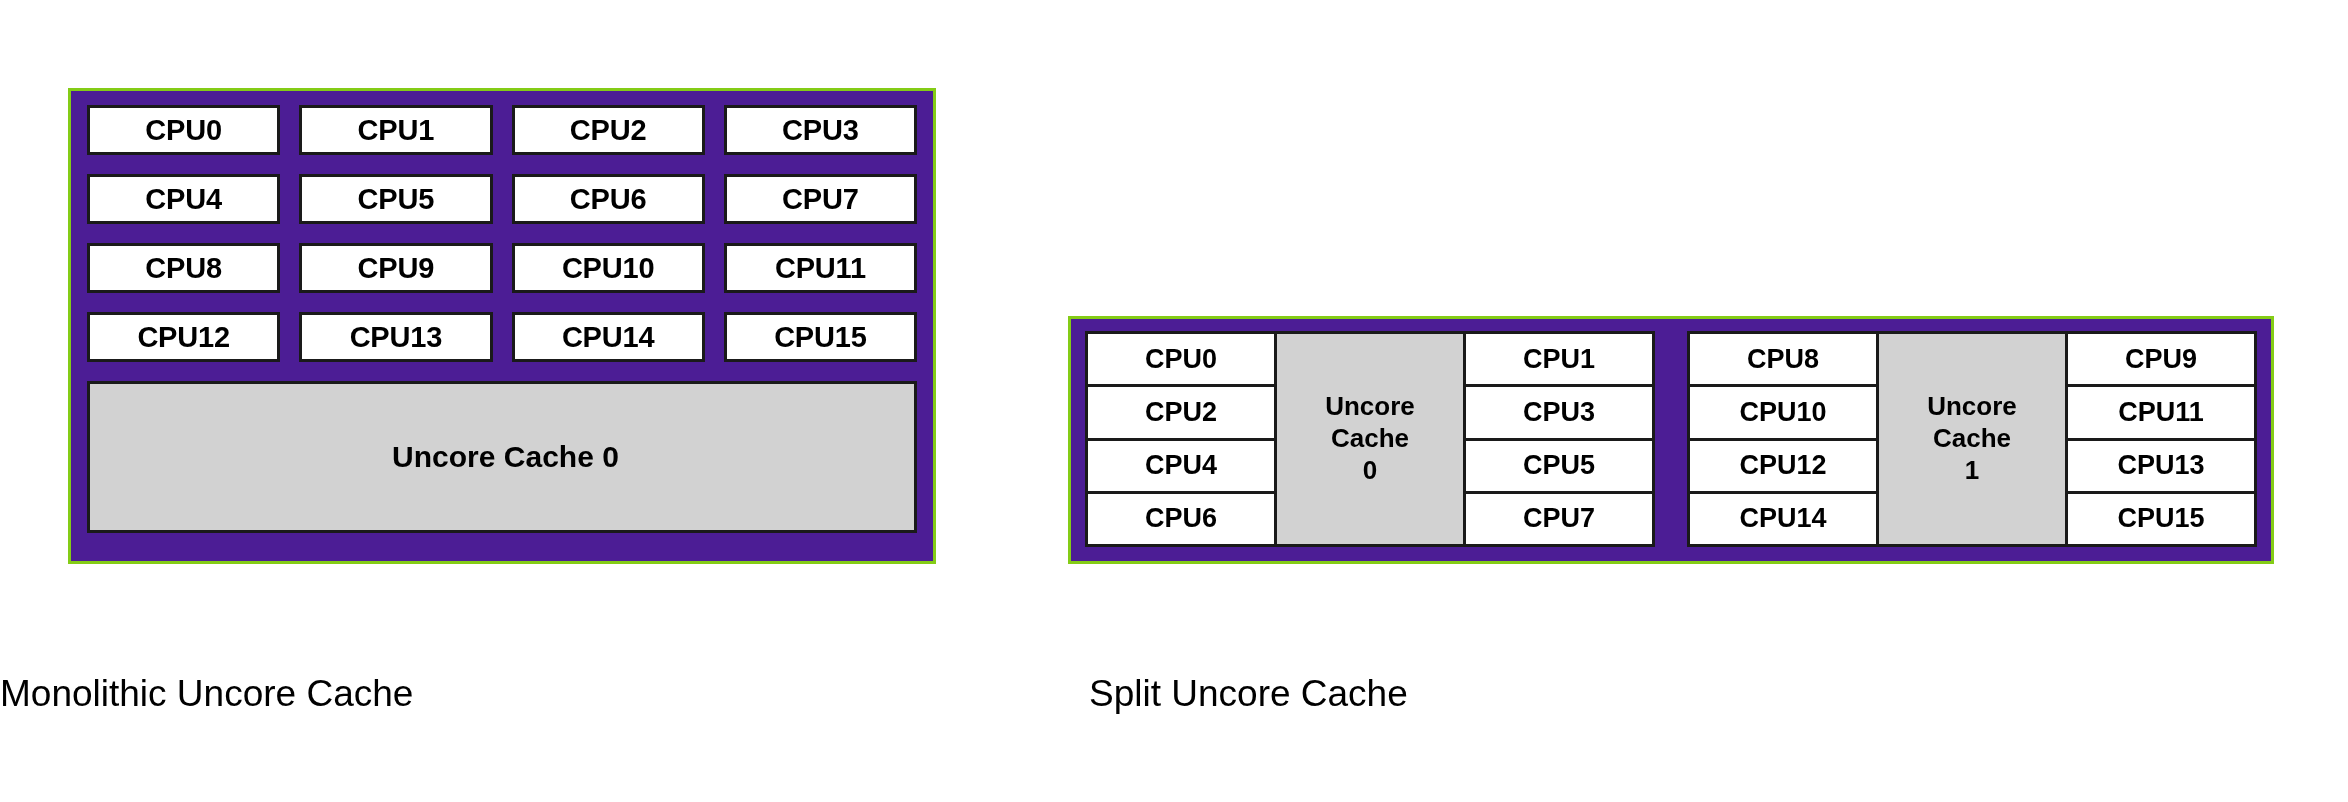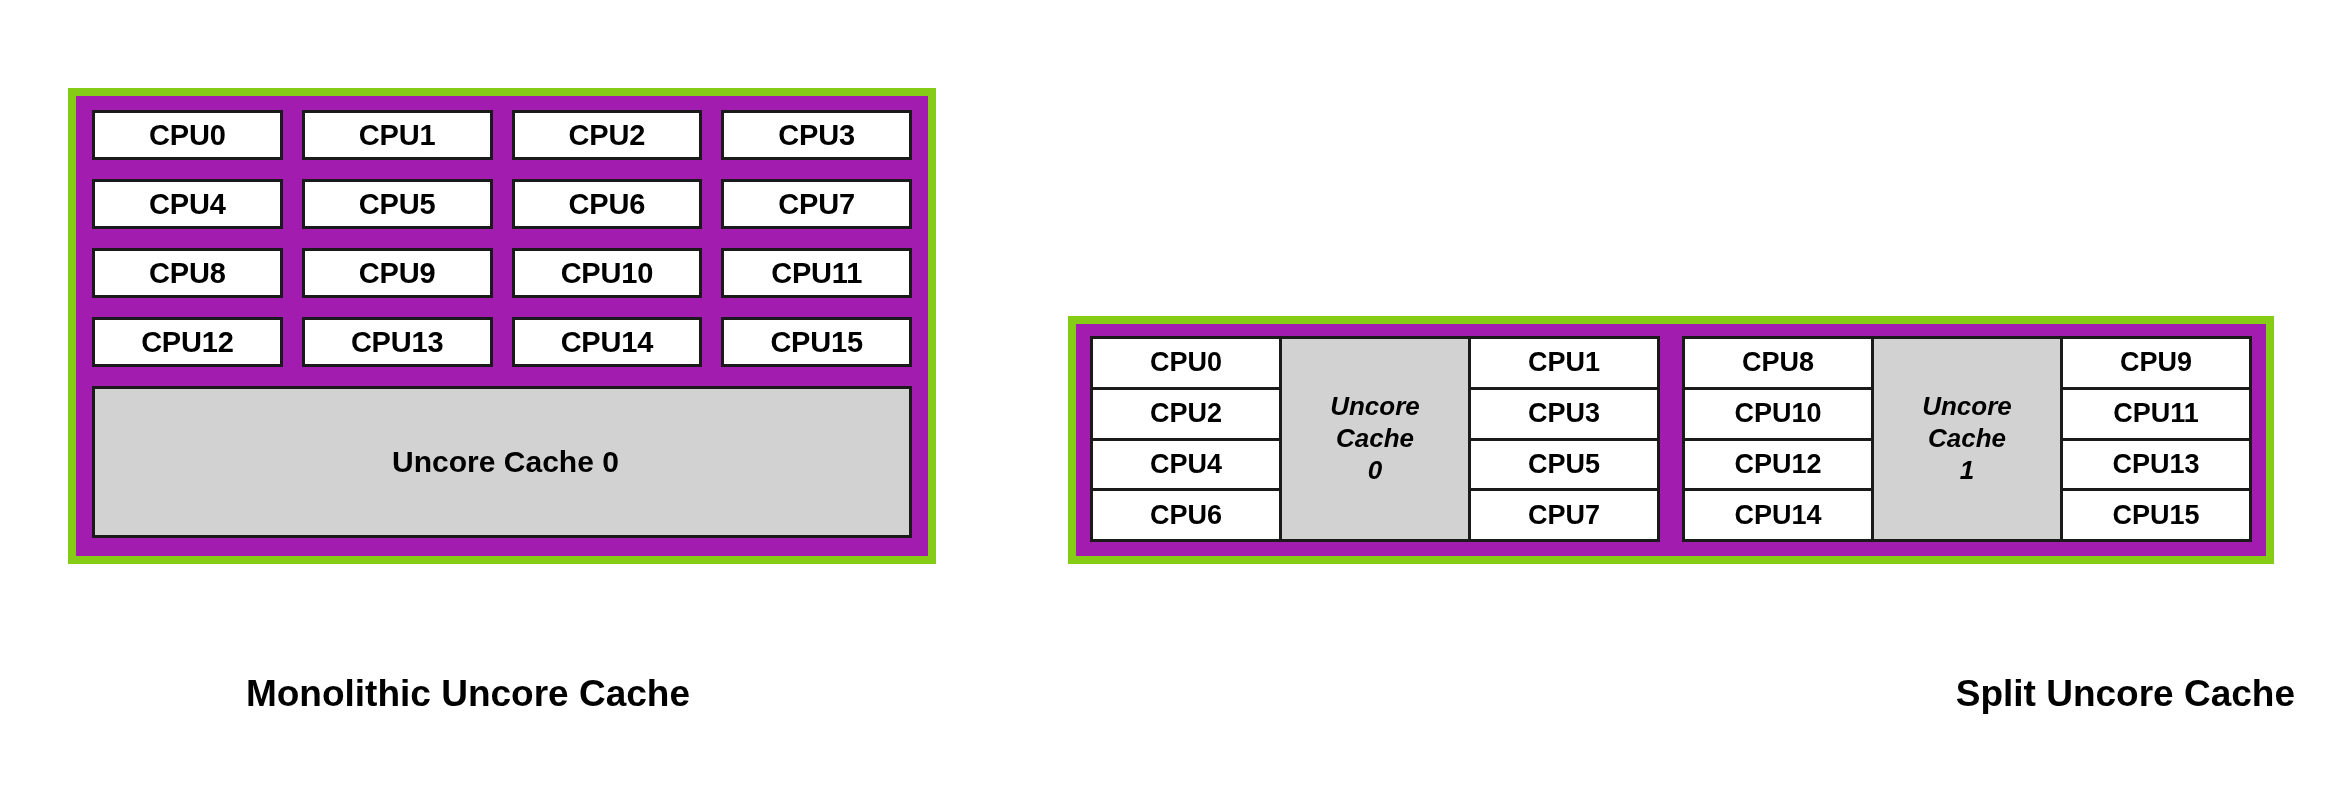--- a/index.html
+++ b/index.html
@@ -13,22 +13,22 @@
     position: relative;
     font-family: "Liberation Sans", sans-serif;
     color: #000000;
     overflow: hidden;
   }
 
   
   .panel {
     position: absolute;
     box-sizing: border-box;
-    border: 8px solid #84cc16;
-    background: #a21caf;
+    border: 3px solid #84cc16;
+    background: #4c1d95;
   }
 
   
   #monolithic-panel {
     left: 68px;
     top: 88px;
     width: 868px;
     height: 476px;
     padding: 14px 16px 16px 16px;
   }
@@ -117,29 +117,28 @@
     border-right: 3px solid #1a1a1a;
     background: #d2d2d2;
     display: flex;
     flex-direction: column;
     align-items: center;
     justify-content: center;
     font-size: 26px;
     font-weight: bold;
     line-height: 1.22;
     text-align: center;
-    font-style: italic;
   }
 
   
   .caption {
     position: absolute;
-    text-align: right;
+    text-align: left;
     font-size: 37px;
-    font-weight: bold;
+    font-weight: normal;
     line-height: 1;
     white-space: nowrap;
   }
   #caption-monolithic {
     left: 0px;
     top: 675px;
     width: 690px;
   }
   #caption-split {
     left: 1089px;

